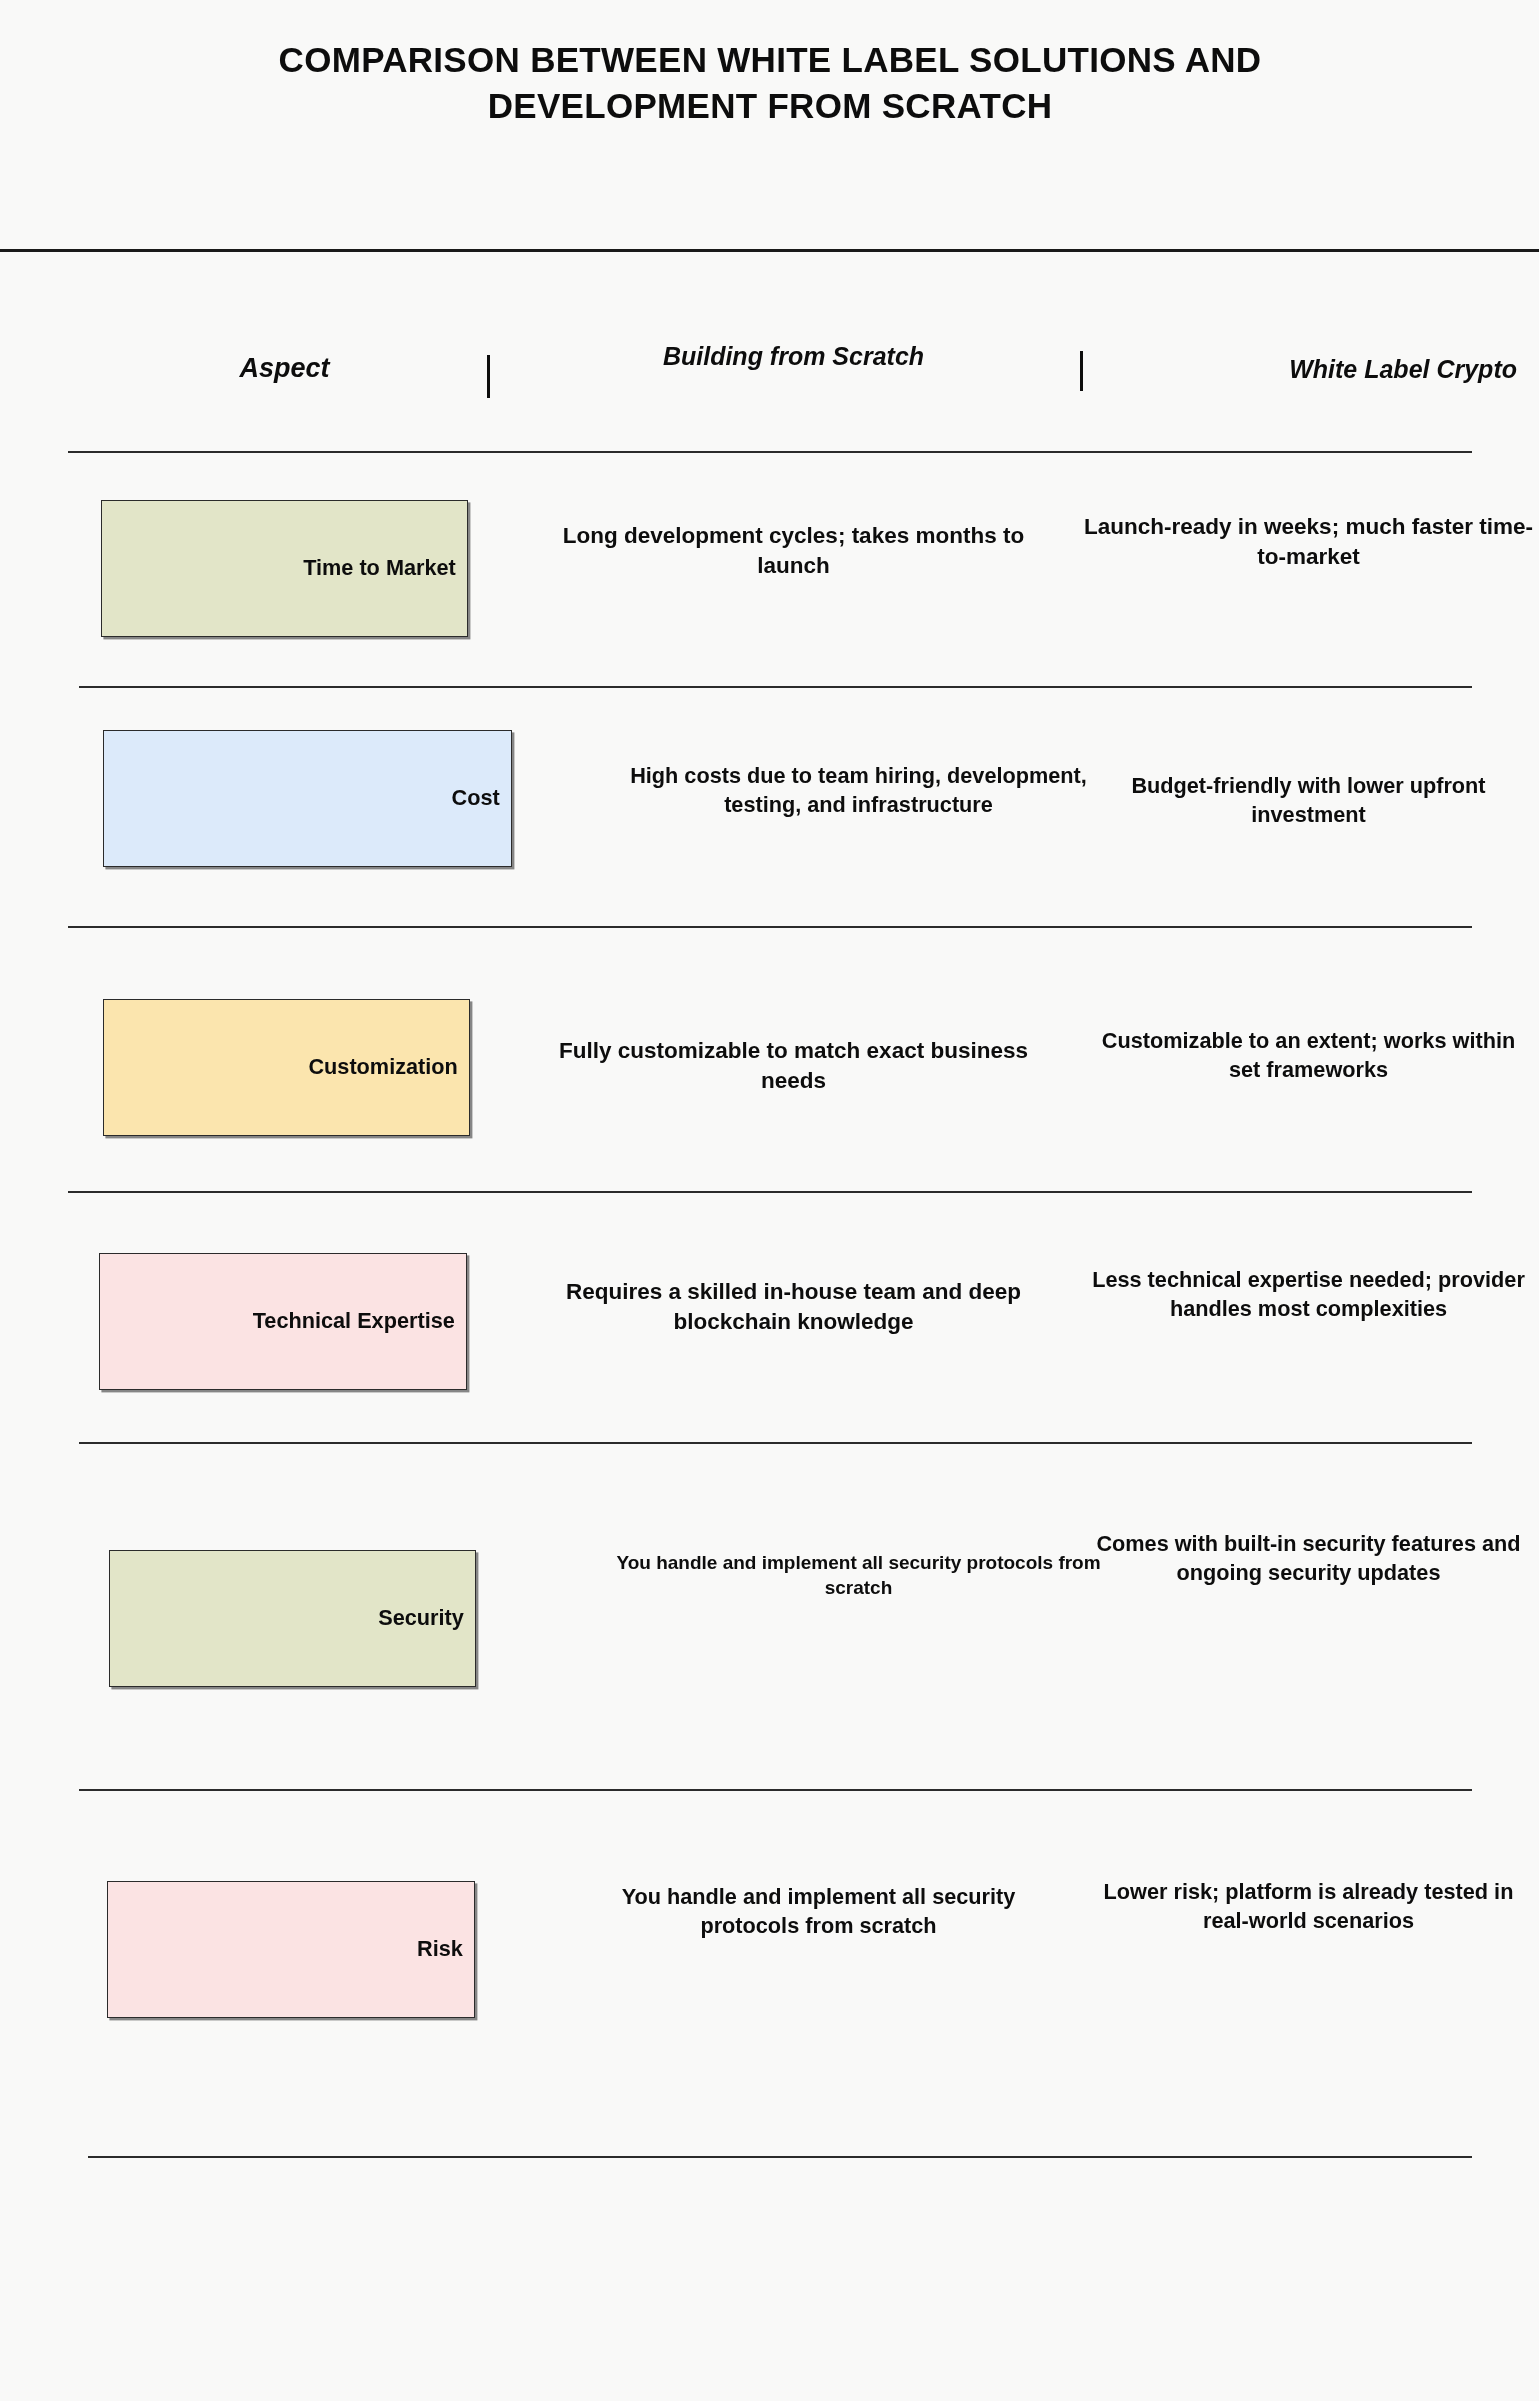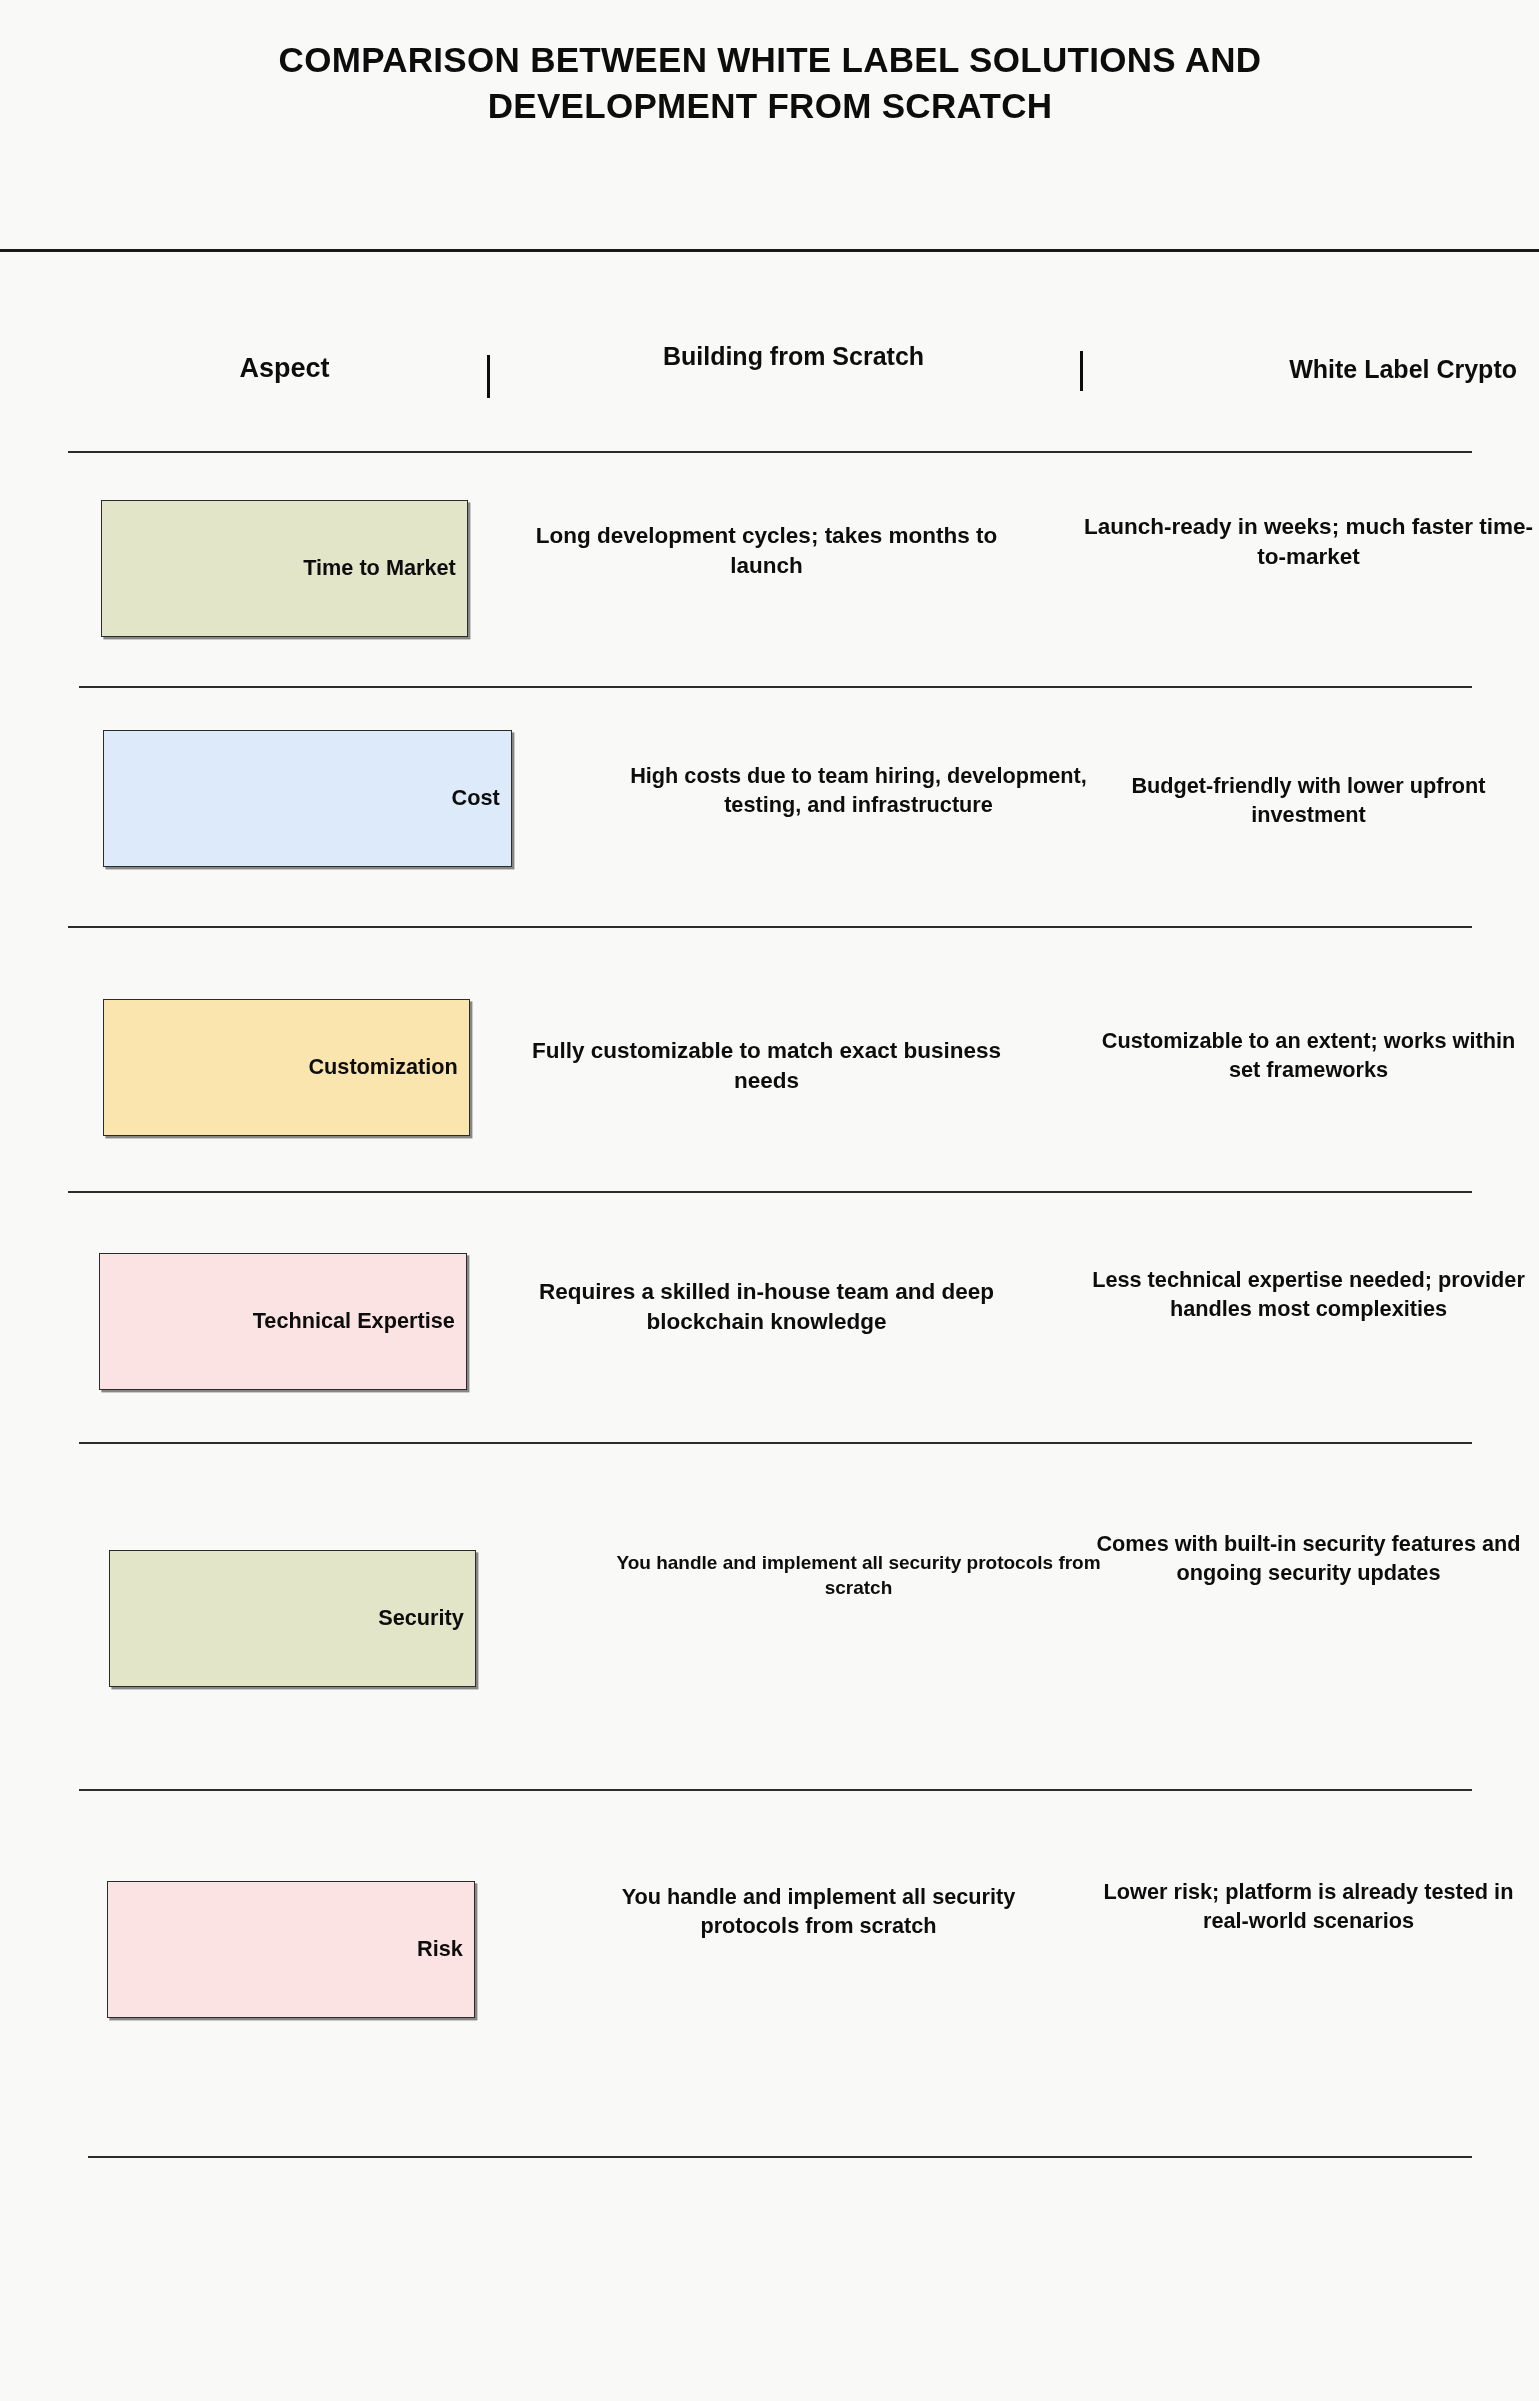--- a/index.html
+++ b/index.html
@@ -47,20 +47,21 @@
     background: #2c2c2c;
   }
 
   
   .hdr {
     position: absolute;
     font-weight: 700;
     color: #0d0d0d;
     text-align: center;
     line-height: 1.26;
+    font-style: italic;
   }
   .hdr-aspect {
     left: 120px;
     top: 351px;
     width: 329px;
     font-size: 27px;
   }
   .hdr-scratch {
     left: 545px;
     top: 341px;
@@ -103,21 +104,21 @@
     padding: 0 11.2px;
   }
 
   .cell {
     position: absolute;
     font-weight: 700;
     color: #0d0d0d;
     text-align: center;
     line-height: 1.32;
   }
-  .col-mid { left: 518px; width: 497px; }
+  .col-mid { left: 545px; width: 497px; }
   .col-right { left: 1084px; width: 449px; }
 
   .fs-28 { font-size: 22.5px; }
   .fs-27 { font-size: 21.7px; }
   .fs-24 { font-size: 19px; }
 </style>
 </head>
 <body>
 
 <div class="title-block">

